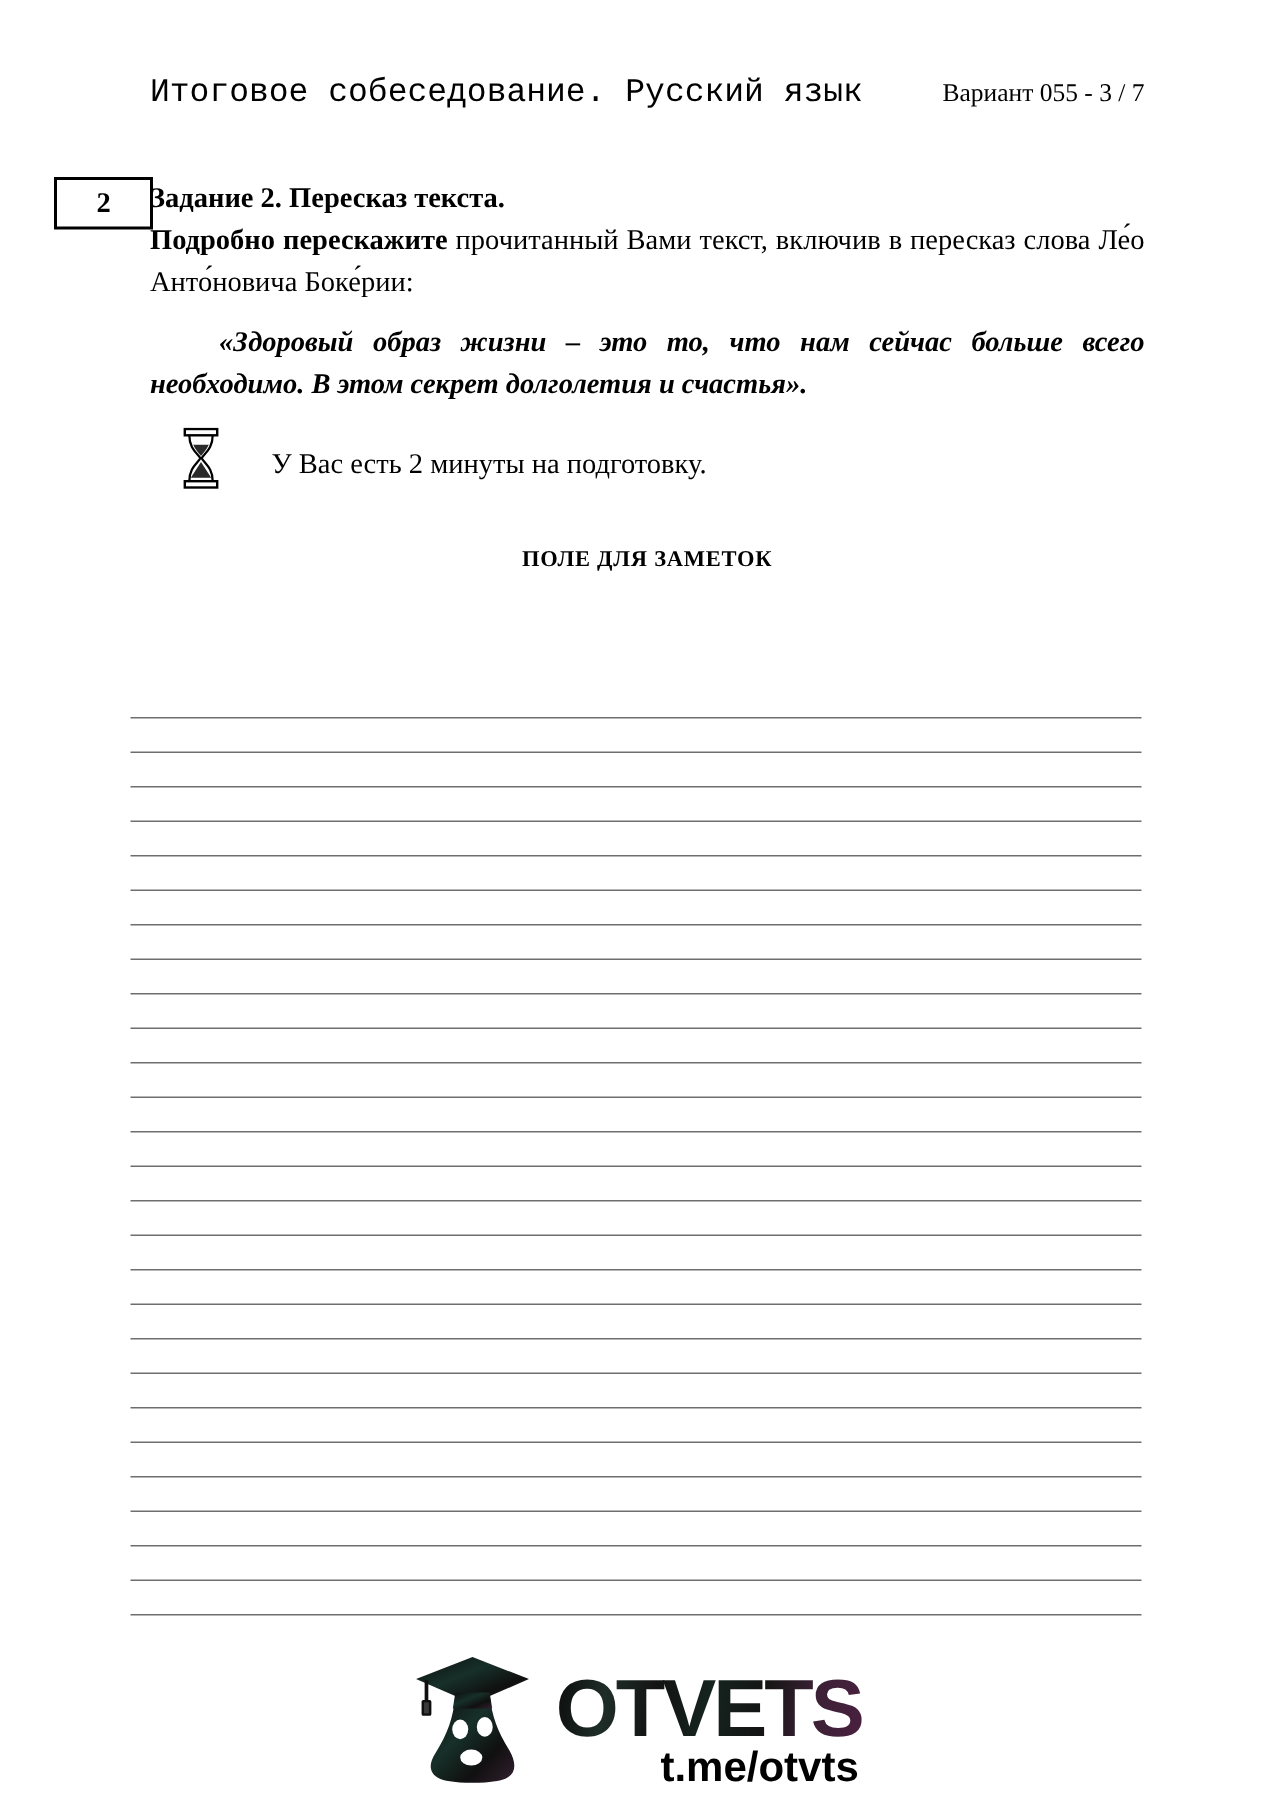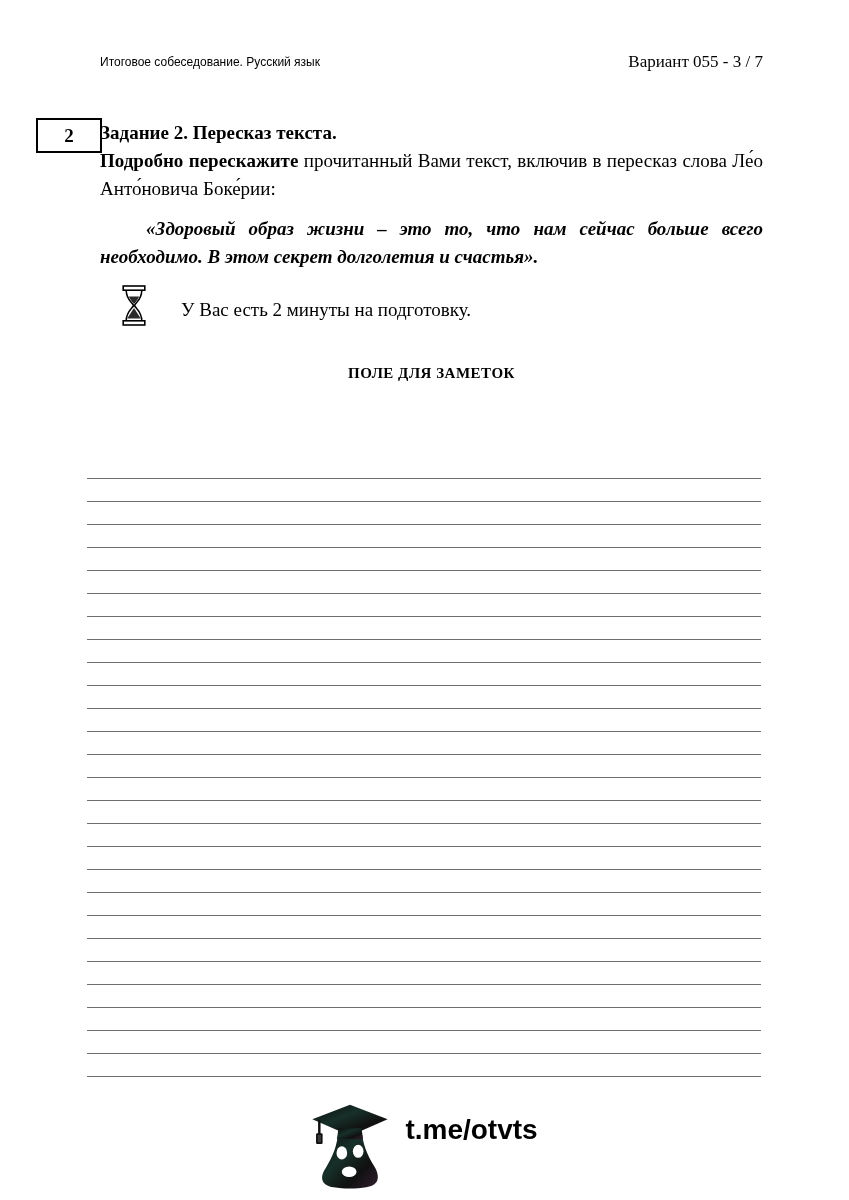--- a/index.html
+++ b/index.html
@@ -8,22 +8,22 @@
     width:849px;height:1200px;
     background:#ffffff;
     margin:0 auto;
     font-family:"Liberation Serif",serif;
     color:#000;
     overflow:hidden;
   }
   
   .header-left{
     position:absolute;left:100px;top:52px;
-    font-family:Liberation Sans, sans-serif;
-    font-size:12px;line-height:20px;
+    font-family:Liberation Mono, monospace;
+    font-size:22px;line-height:20px;
   }
   .header-right{
     position:absolute;right:86px;top:52px;
     font-family:Liberation Serif, serif;
     font-size:17px;line-height:20px;
   }
   
   .task-number-box{
     position:absolute;left:36px;top:118px;
     width:62px;height:31px;
@@ -159,17 +159,18 @@
 
       <rect x="11" y="21" width="3" height="17" fill="#0f0f0f"></rect>
       <rect x="8.5" y="37" width="8" height="13" rx="1.5" fill="#0f0f0f"></rect>
       <rect x="10.5" y="39" width="4" height="9" fill="#3a3a3a"></rect>
 
       <ellipse cx="40" cy="61" rx="6.5" ry="8" fill="#ffffff"></ellipse>
       <ellipse cx="60" cy="59" rx="6.5" ry="8" fill="#ffffff"></ellipse>
       <ellipse cx="49" cy="84" rx="9" ry="6.5" fill="#ffffff"></ellipse>
     </svg>
     <div class="brand-col">
+      <span class="brand" style="background-image: linear-gradient(100deg, rgb(11, 11, 11), rgb(30, 45, 40), rgb(19, 19, 19), rgb(21, 36, 31), rgb(20, 20, 20), rgb(60, 33, 54), rgb(74, 32, 64));">OTVETS</span>
       <span class="handle">t.me/otvts</span>
     </div>
   </div>
 
 </div>
 
 </body></html>

